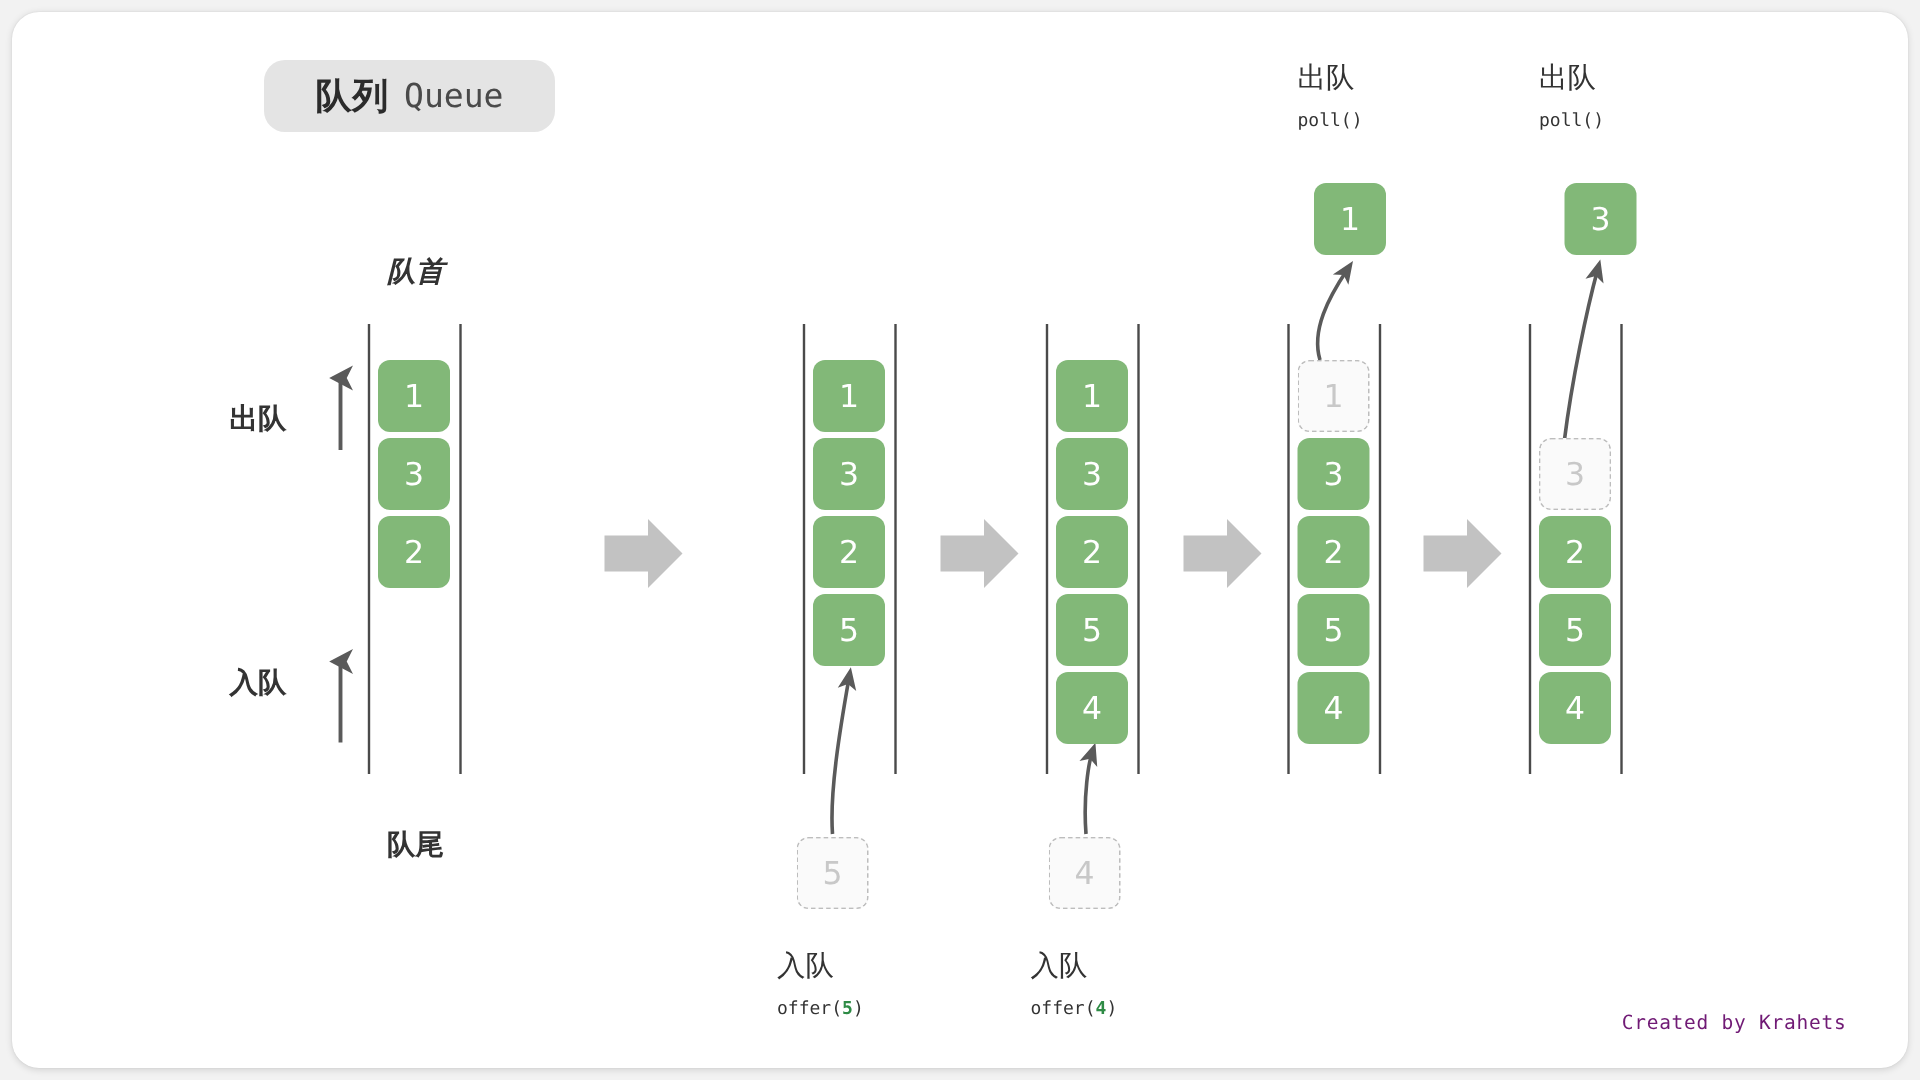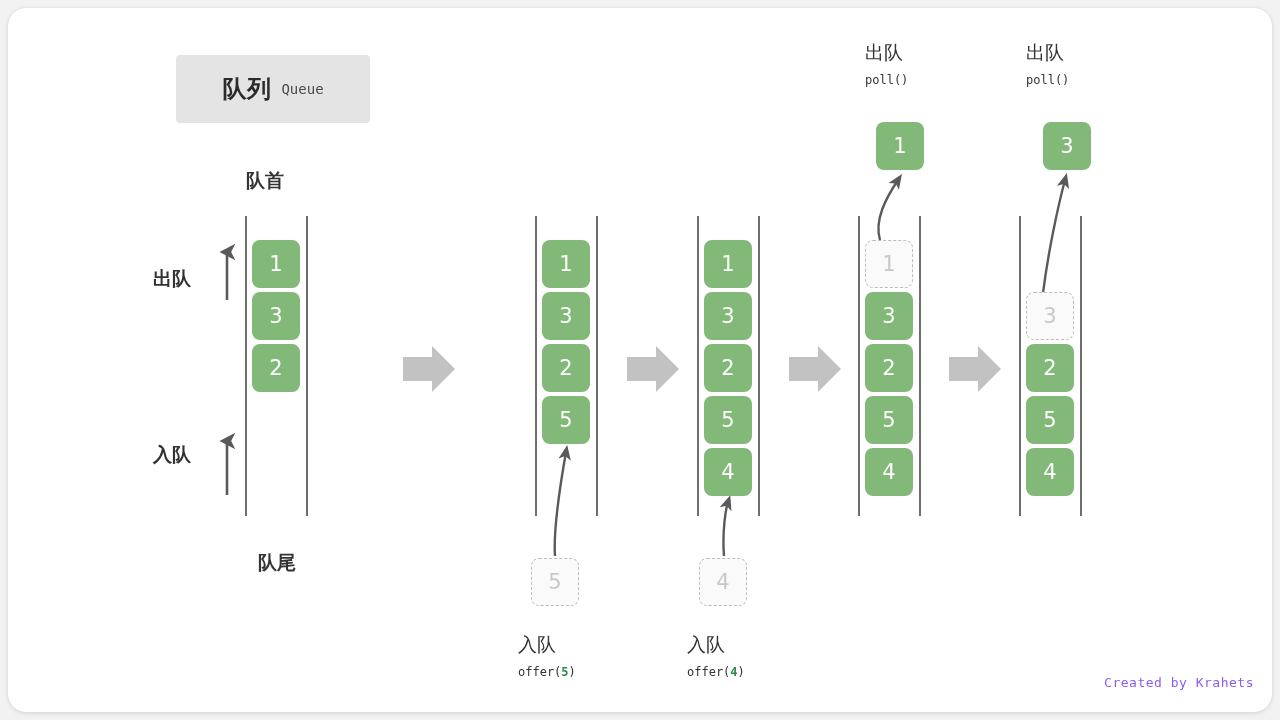--- a/index.html
+++ b/index.html
@@ -25,33 +25,33 @@
   }
   #canvas {
     position: absolute;
     left: 0; top: 0;
     width: 1280px; height: 720px;
   }
   .abs { position: absolute; }
 
   
   #title-badge {
-    left: 168px; top: 47px;
-    width: 194px; height: 68px;
+    left: 168px; top: 32px;
+    width: 194px; height: 48px;
     background: #e4e4e4;
-    border-radius: 4px;
+    border-radius: 14px;
     display: flex; align-items: center; justify-content: center;
   }
   #title-badge .cn {
     font-size: 24px; font-weight: bold; color: #2b2b2b;
     letter-spacing: 0.5px;
   }
   #title-badge .en {
     font-family: "DejaVu Sans Mono", "Liberation Mono", monospace;
-    font-size: 14px; color: #4a4a4a; margin-left: 10px;
+    font-size: 22px; color: #4a4a4a; margin-left: 10px;
   }
 
   
   .head-label {
     font-size: 19px; font-weight: bold; color: #333333;
     white-space: nowrap;
   }
 
   
   .side-label {
@@ -86,23 +86,23 @@
   }
   .op-caption .cn { font-weight: normal; }
   .op-caption .code {
     font-family: "DejaVu Sans Mono", "Liberation Mono", monospace;
     font-size: 12px; color: #333333;
   }
   .op-caption .code .arg { color: #2e8b45; font-weight: bold; }
 
   
   #watermark {
-    right: 18px; bottom: 22px;
+    right: 41px; bottom: 22px;
     font-family: "DejaVu Sans Mono", "Liberation Mono", monospace;
-    font-size: 13px; color: #8b5cf6;
+    font-size: 13px; color: #701a75;
     letter-spacing: 0.5px;
   }
 </style>
 </head>
 <body>
 
 <div id="stage">
   <div id="card">
 
     <svg id="canvas" viewBox="0 0 1280 720" xmlns="http://www.w3.org/2000/svg">
@@ -153,21 +153,21 @@
         <path d="M872,232 C866,212 878,190 890,172" marker-end="url(#thin-arrow)"></path>
         <path d="M1035,285 C1040,245 1050,198 1057,172" marker-end="url(#thin-arrow)"></path>
       </g>
     </svg>
 
     <div class="abs" id="title-badge">
       <span class="cn">队列</span>
       <span class="en">Queue</span>
     </div>
 
-    <div class="abs head-label" style="left:238px; top:160px; width:62px; text-align:left;">队首</div>
+    <div class="abs head-label" style="left:238px; top:160px; width:62px; text-align:center;font-style:italic;">队首</div>
     <div class="abs head-label" style="left:238px; top:542px; width:62px; text-align:center;">队尾</div>
 
     <div class="abs side-label" style="left:145px; top:258px;">出队</div>
     <div class="abs side-label" style="left:145px; top:434px;">入队</div>
 
     <div class="abs" style="left:244px; top:232px;">
       <div class="box filled">1</div>
       <div class="box filled" style="margin-top:4px;">3</div>
       <div class="box filled" style="margin-top:4px;">2</div>
     </div>

